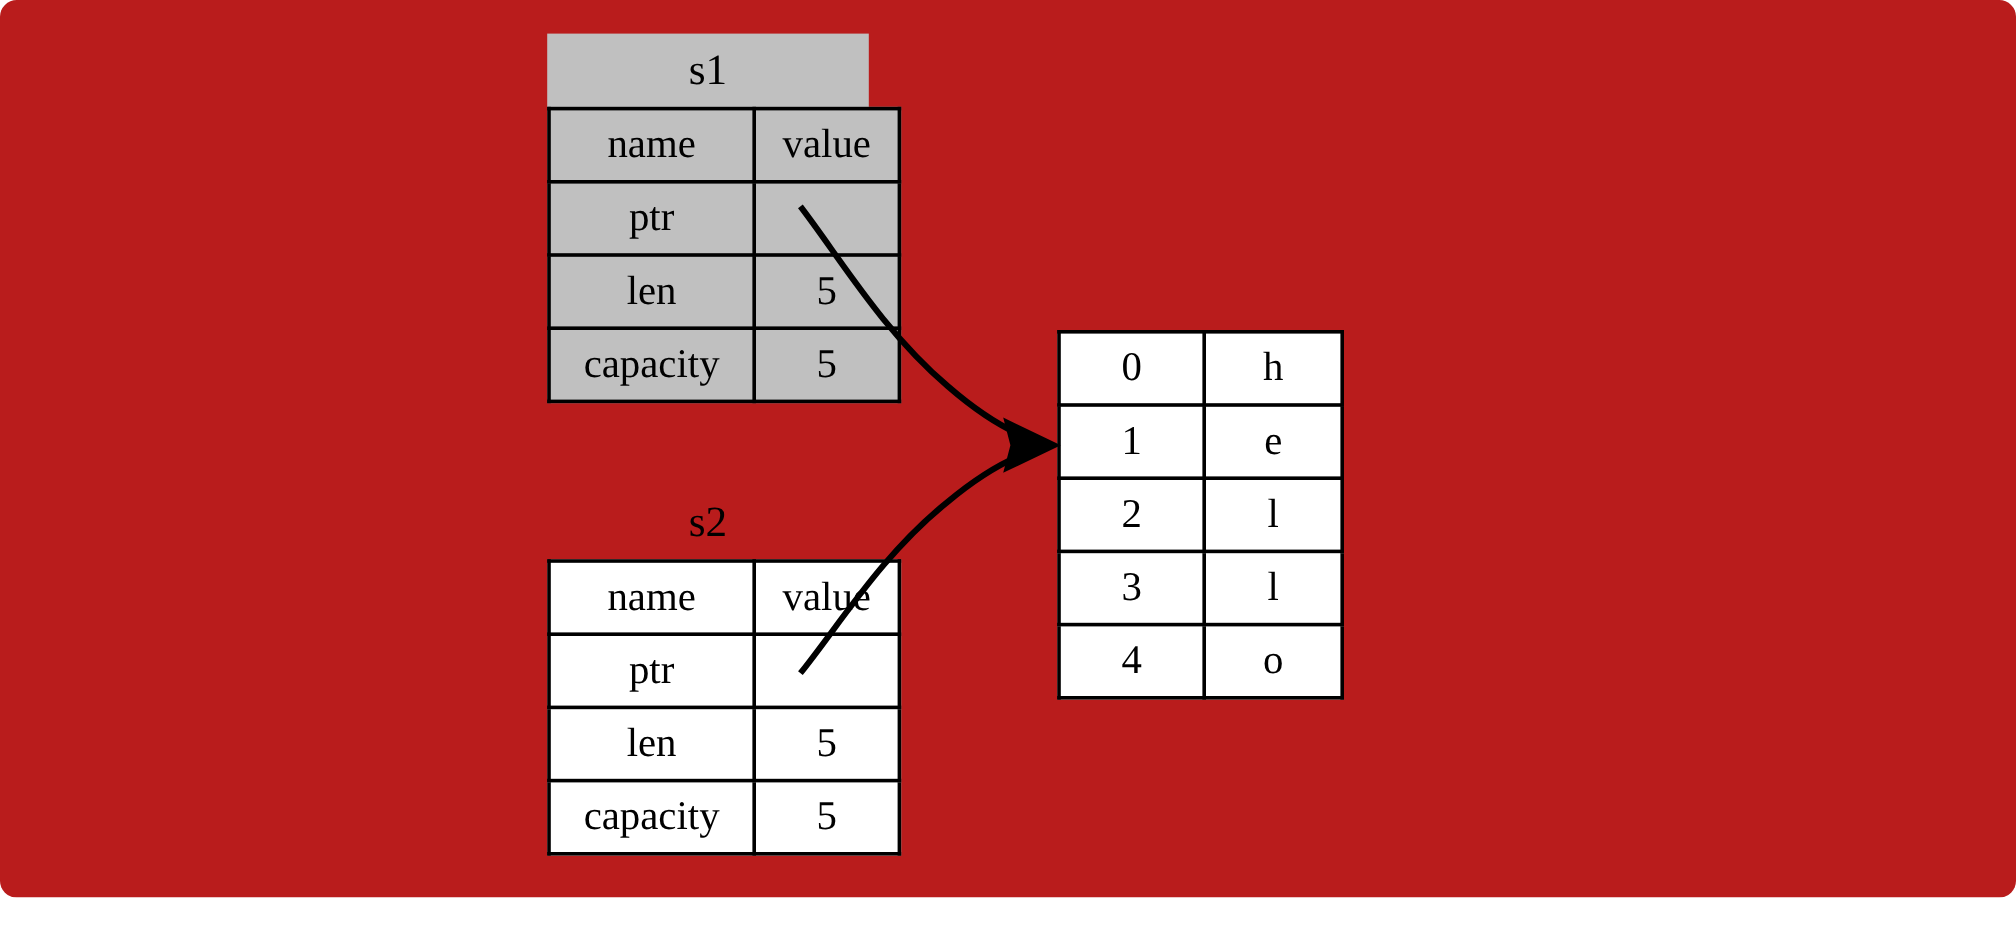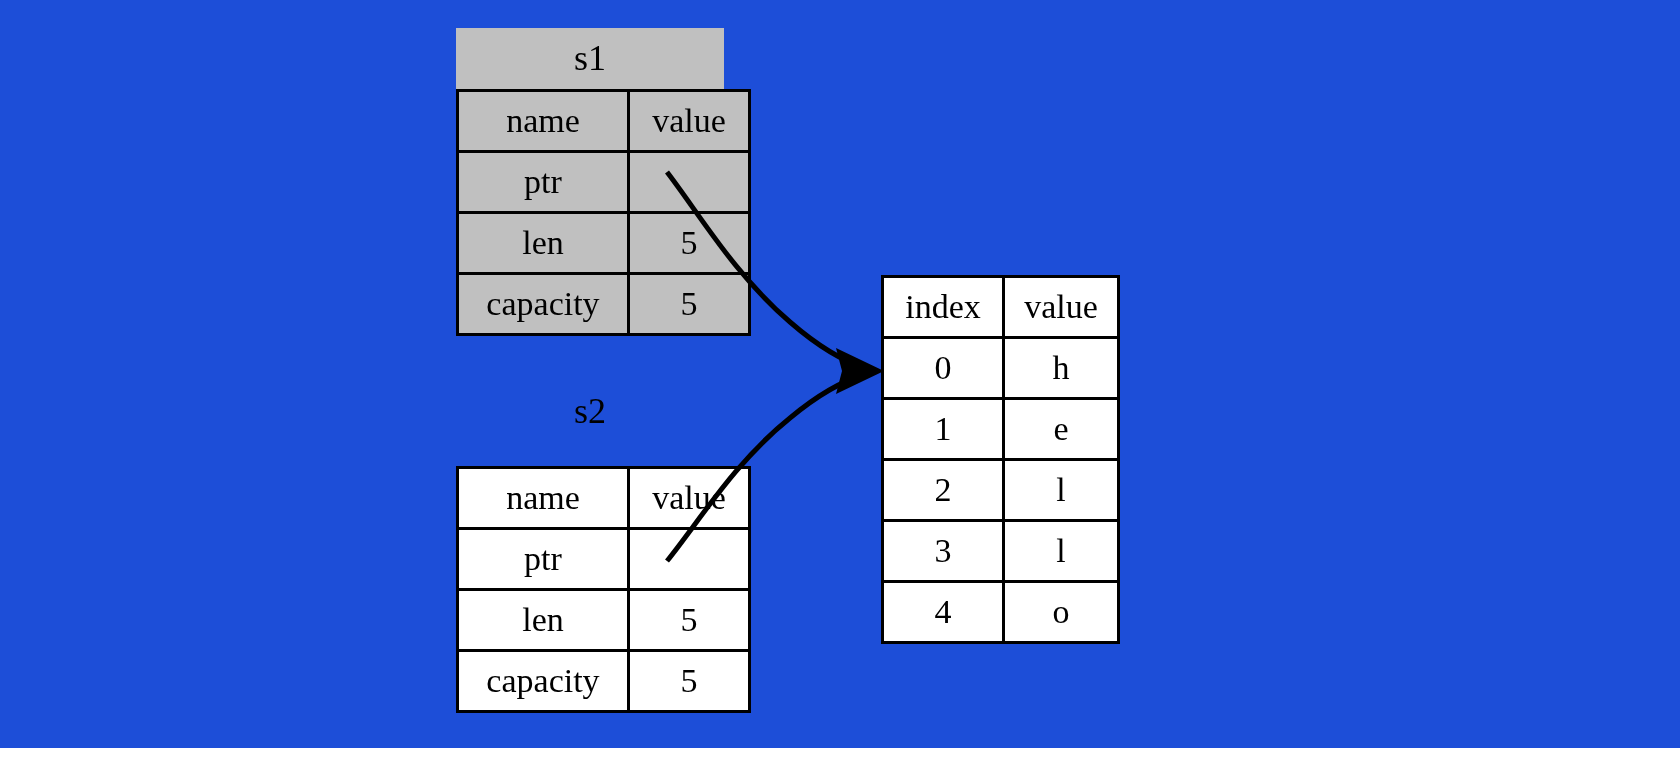--- a/index.html
+++ b/index.html
@@ -4,23 +4,24 @@
 <style>
   html, body {
     margin: 0;
     padding: 0;
     background: #ffffff;
   }
   #canvas {
     position: relative;
     width: 1680px;
     height: 748px;
-    background: #1d4ed8;
+    background: #b91c1c;
     overflow: hidden;
     font-family: "Liberation Serif", "DejaVu Serif", serif;
+    border-radius: 14px;
   }
 
   
   .struct-table {
     position: absolute;
     border-collapse: collapse;
     table-layout: fixed;
   }
   .struct-table td {
     border: 3px solid #000000;
@@ -114,21 +115,21 @@
         <td class="col-name">len</td>
         <td class="col-value">5</td>
       </tr>
       <tr>
         <td class="col-name">capacity</td>
         <td class="col-value">5</td>
       </tr>
     </tbody>
   </table>
 
-  <div class="table-caption" style="left:456px; top:393px; width:268px;">s2</div>
+  <div class="table-caption" style="left:456px; top:417px; width:268px;">s2</div>
 
   <table class="struct-table" style="left:456px; top:466px; background:#ffffff;">
     <tbody>
       <tr>
         <td class="col-name">name</td>
         <td class="col-value">value</td>
       </tr>
       <tr>
         <td class="col-name">ptr</td>
         <td class="col-value"></td>
@@ -139,24 +140,20 @@
       </tr>
       <tr>
         <td class="col-name">capacity</td>
         <td class="col-value">5</td>
       </tr>
     </tbody>
   </table>
 
   <table class="heap-table" style="left:881px; top:275px;">
     <tbody>
-      <tr>
-        <td class="col-index">index</td>
-        <td class="col-val">value</td>
-      </tr>
       <tr>
         <td class="col-index">0</td>
         <td class="col-val">h</td>
       </tr>
       <tr>
         <td class="col-index">1</td>
         <td class="col-val">e</td>
       </tr>
       <tr>
         <td class="col-index">2</td>

